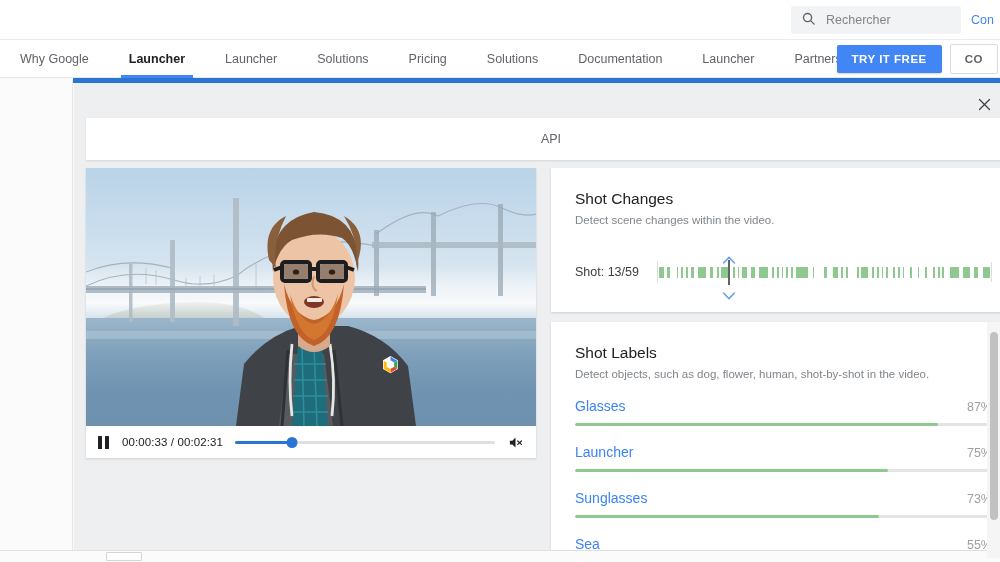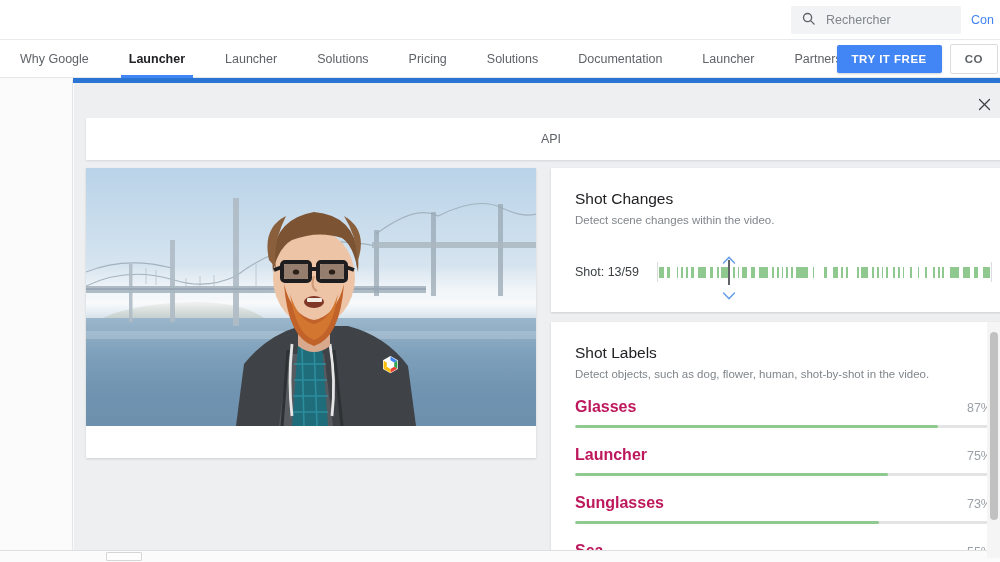--- a/index.html
+++ b/index.html
@@ -208,21 +208,21 @@
   }
   .chev {
     position: absolute; width: 13px; height: 8px; transform: translateX(-50%);
   }
 
   
   .label-list { padding: 18px 24px 0 24px; }
   .label-row { margin-bottom: 18px; }
   .label-head { display: flex; justify-content: space-between; align-items: baseline; }
   .label-name {
-    font-size: 16px; font-weight: bold; color: #be185d;
+    font-size: 14px; font-weight: normal; color: #3b82f6;
     font-family: "Liberation Sans", sans-serif;
   }
   .label-pct { font-size: 12.5px; color: #9aa0a6; font-family: "Liberation Sans", sans-serif; }
   .label-bar {
     margin-top: 9px; height: 3px; background: #e4e4e4; border-radius: 2px;
     position: relative; overflow: hidden;
   }
   .label-fill { position: absolute; left: 0; top: 0; height: 3px; background: #8fc98f; border-radius: 2px; }
 
   
@@ -418,20 +418,43 @@
           <rect x="234" y="96" width="24" height="15" rx="2"></rect>
         </g>
 
         <ellipse cx="210" cy="104" rx="3.2" ry="2.6" fill="#2b2118"></ellipse>
         <ellipse cx="246" cy="104" rx="3.2" ry="2.6" fill="#2b2118"></ellipse>
 
         <path d="M228 108 Q 224 120 231 123" stroke="#d09b79" stroke-width="2" fill="none"></path>
       </svg>
     </div>
 
+    <div class="video-controls">
+      <span class="ctrl-icon">
+        <svg width="12" height="13" viewBox="0 0 12 13" fill="#202124">
+          <rect x="0" y="0" width="4" height="13" rx="0.5"></rect>
+          <rect x="7" y="0" width="4" height="13" rx="0.5"></rect>
+        </svg>
+      </span>
+      <span class="time-label">00:00:33 / 00:02:31</span>
+      <div class="seek-wrap">
+        <div class="seek-track"></div>
+        <div class="seek-fill" id="seek-fill" style="width: 22%;"></div>
+        <div class="seek-thumb" id="seek-thumb" style="left: 22%;"></div>
+      </div>
+      <span class="ctrl-icon">
+        <svg width="17" height="15" viewBox="0 0 24 24" fill="#202124">
+          <path d="M3 9v6h4l5 5V4L7 9H3z"></path>
+          <g stroke="#202124" stroke-width="1.9" stroke-linecap="round">
+            <line x1="15.5" y1="9.5" x2="21.5" y2="15"></line>
+            <line x1="21.5" y1="9.5" x2="15.5" y2="15"></line>
+          </g>
+        </svg>
+      </span>
+    </div>
   </div>
 
   <div class="card" id="card-shot-changes">
     <div class="card-title">Shot Changes</div>
     <div class="card-sub">Detect scene changes within the video.</div>
     <div class="shot-row">
       <span class="shot-count">Shot: 13/59</span>
       <div class="timeline-wrap">
         <div class="timeline" id="timeline">
             <div class="tl-gap" style="width: 0.5%;"></div>

